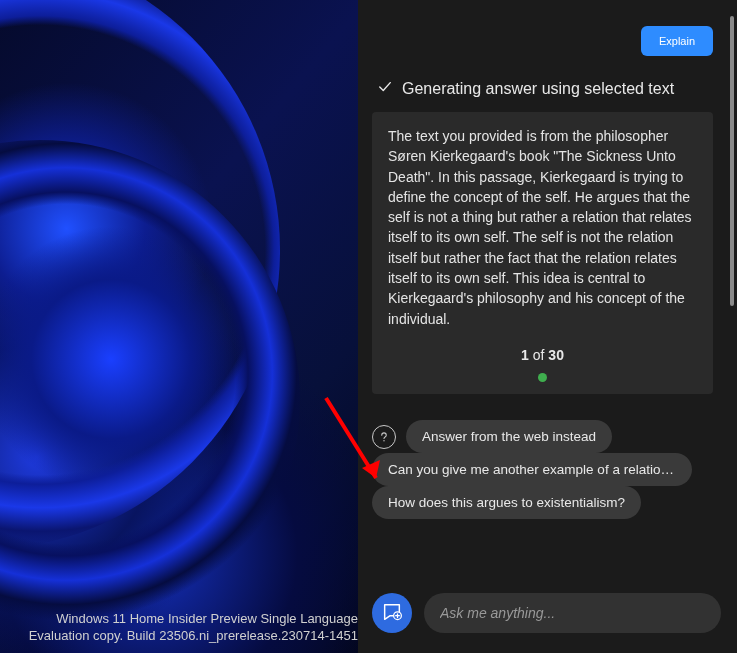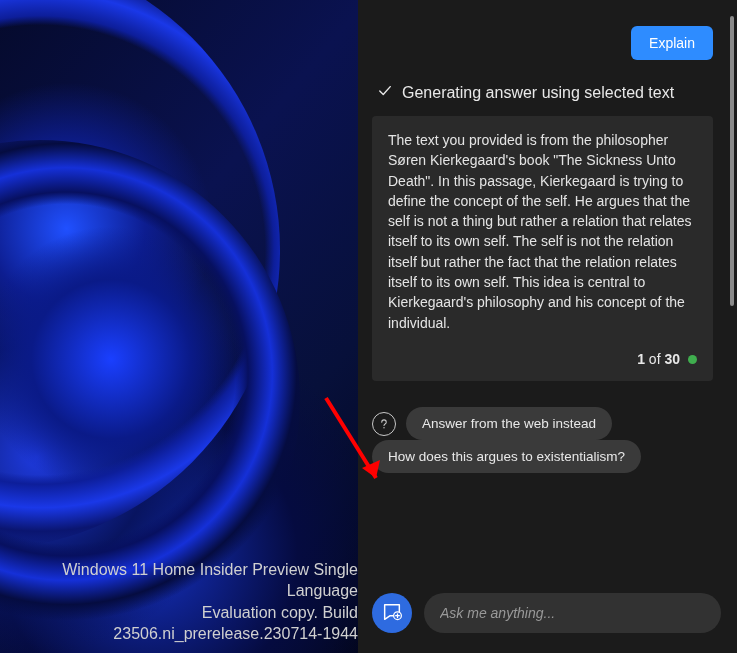--- a/index.html
+++ b/index.html
@@ -22,21 +22,21 @@
   .desktop::before {
     width: 600px; height: 600px; left: -320px; top: -50px;
     background: radial-gradient(circle at 60% 50%, transparent 48%, #0d1e9a 50%, #1a38e8 55%, #0a1570 60%, transparent 63%);
   }
   .desktop::after {
     width: 520px; height: 520px; left: -220px; top: 140px;
     background: radial-gradient(circle at 55% 45%, transparent 42%, #071060 45%, #1530d8 51%, #050c40 57%, transparent 61%);
   }
   .watermark {
     position: absolute; right: 12px; bottom: 8px; text-align: right;
-    color: #d0d0d0; font-size: 16px; line-height: 1.35; z-index: 2;
+    color: #d0d0d0; font-size: 13px; line-height: 1.35; z-index: 2;
   }
 
   
   .panel {
     position: absolute; left: 358px; top: 0; width: 379px; height: 653px;
     background: #1b1b1b;
   }
   .track {
     position: absolute; right: 3px; top: 12px; width: 6px; height: 620px;
     background: transparent; border-radius: 3px;
@@ -46,36 +46,36 @@
     background: #8a8a8a; border-radius: 2px;
   }
   .content {
     position: absolute; left: 0; top: 0; right: 16px; bottom: 0;
     padding: 16px 8px 0 14px;
   }
 
   .row-right { display: flex; justify-content: flex-end; }
   .explain-btn {
     background: #2e8cff; color: #fff; border: none; border-radius: 6px;
-    padding: 9px 18px; font-size: 14px; cursor: pointer; margin-top: 10px;
+    padding: 9px 18px; font-size: 11px; cursor: pointer; margin-top: 10px;
   }
 
   .status {
     display: flex; align-items: center; gap: 10px; color: #e8e8e8;
     font-size: 16px; margin: 24px 0 14px 6px;
   }
   .status svg { flex: none; }
 
   .answer-card {
     background: #2a2a2a; border-radius: 4px; padding: 14px 16px 12px;
     color: #e4e4e4; font-size: 14px; line-height: 1.45;
   }
   .answer-footer {
     display: flex; justify-content: flex-end; align-items: center; gap: 8px;
-    margin-top: 16px; font-size: 14px; color: #e8e8e8;
+    margin-top: 16px; font-size: 14px; color: #e8e8e8; flex-direction: column;
   }
   .dot { width: 9px; height: 9px; border-radius: 50%; background: #3fae4e; }
   .bold { font-weight: 600; }
 
   .chips { display: flex; flex-direction: column; align-items: flex-start; gap: 0; margin-top: 26px; }
   .chip-row { display: flex; align-items: center; gap: 10px; }
   .chip {
     background: #3a3a3a; color: #e8e8e8; border: none; border-radius: 18px;
     padding: 9px 16px; font-size: 13.5px; cursor: pointer; white-space: nowrap;
     max-width: 320px; overflow: hidden; text-overflow: ellipsis;
@@ -109,21 +109,21 @@
   .arrow {
     position: absolute; left: 318px; top: 390px; z-index: 10; pointer-events: none;
   }
 </style>
 </head>
 <body>
 
 <div class="desktop">
   <div class="watermark">
     <div>Windows 11 Home Insider Preview Single Language</div>
-    <div>Evaluation copy. Build 23506.ni_prerelease.230714-1944</div>
+    <div>Evaluation copy. Build 23506.ni_prerelease.230714-1451</div>
   </div>
 </div>
 
 <div class="panel">
   <div class="track"></div>
   <div class="thumb"></div>
 
   <div class="content">
 
     <div class="row-right">
@@ -152,20 +152,21 @@
     <div class="chips">
       <div class="chip-row">
         <span class="q-icon">
           <svg width="12" height="12" viewBox="0 0 16 16">
               <path d="M5 5.5c0-1.7 1.3-3 3-3s3 1.3 3 3c0 1.3-.8 1.9-1.6 2.5C8.7 8.5 8 9 8 10" stroke="#c8c8c8" stroke-width="1.4" fill="none" stroke-linecap="round"></path>
               <circle cx="8" cy="13" r="0.9" fill="#c8c8c8"></circle>
             </svg>
         </span>
         <button class="chip">Answer from the web instead</button>
       </div>
+      <button class="chip">Can you give me another example of a relation t...</button>
       <button class="chip">How does this argues to existentialism?</button>
     </div>
 
   </div>
 
   <div class="composer">
     <button class="topic-btn">
       <span>
         <svg width="22" height="22" viewBox="0 0 24 24">
           <path d="M4 4h16v12H10l-6 4V4z" fill="none" stroke="#fff" stroke-width="1.6" stroke-linejoin="round"></path>

